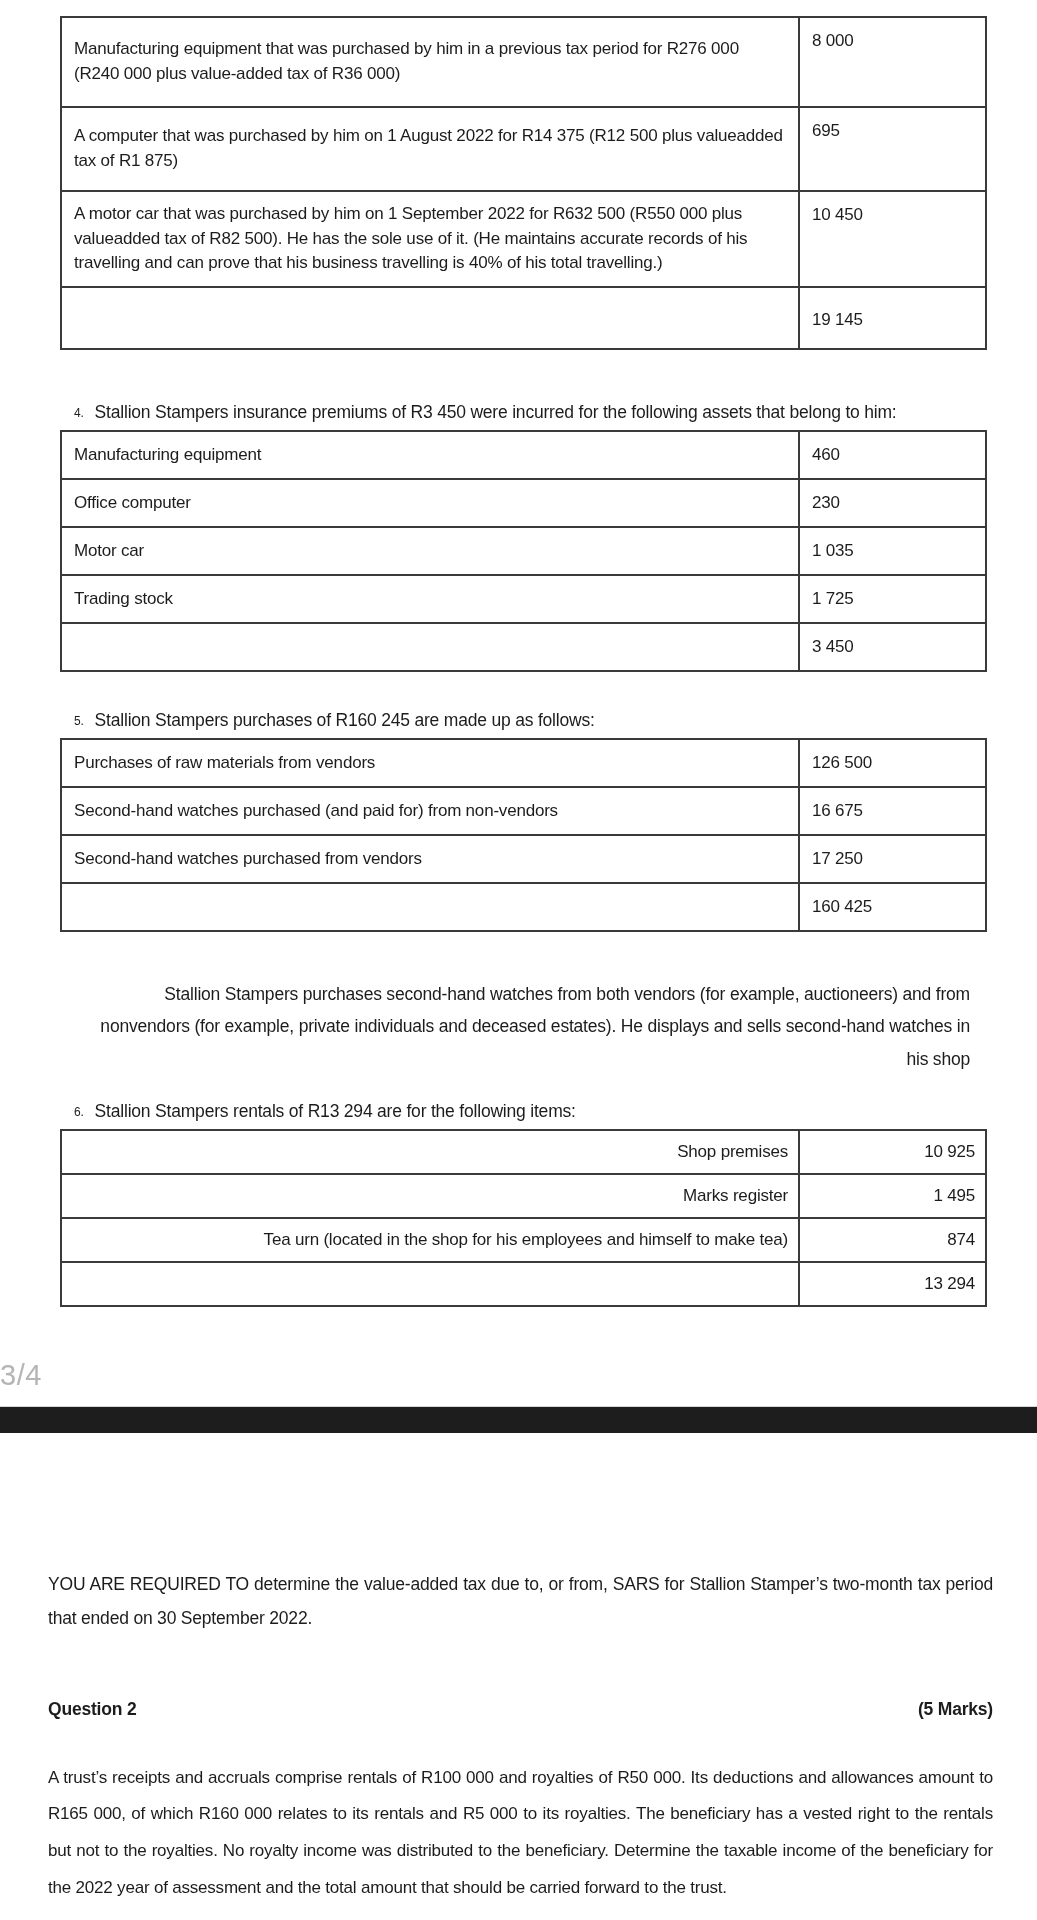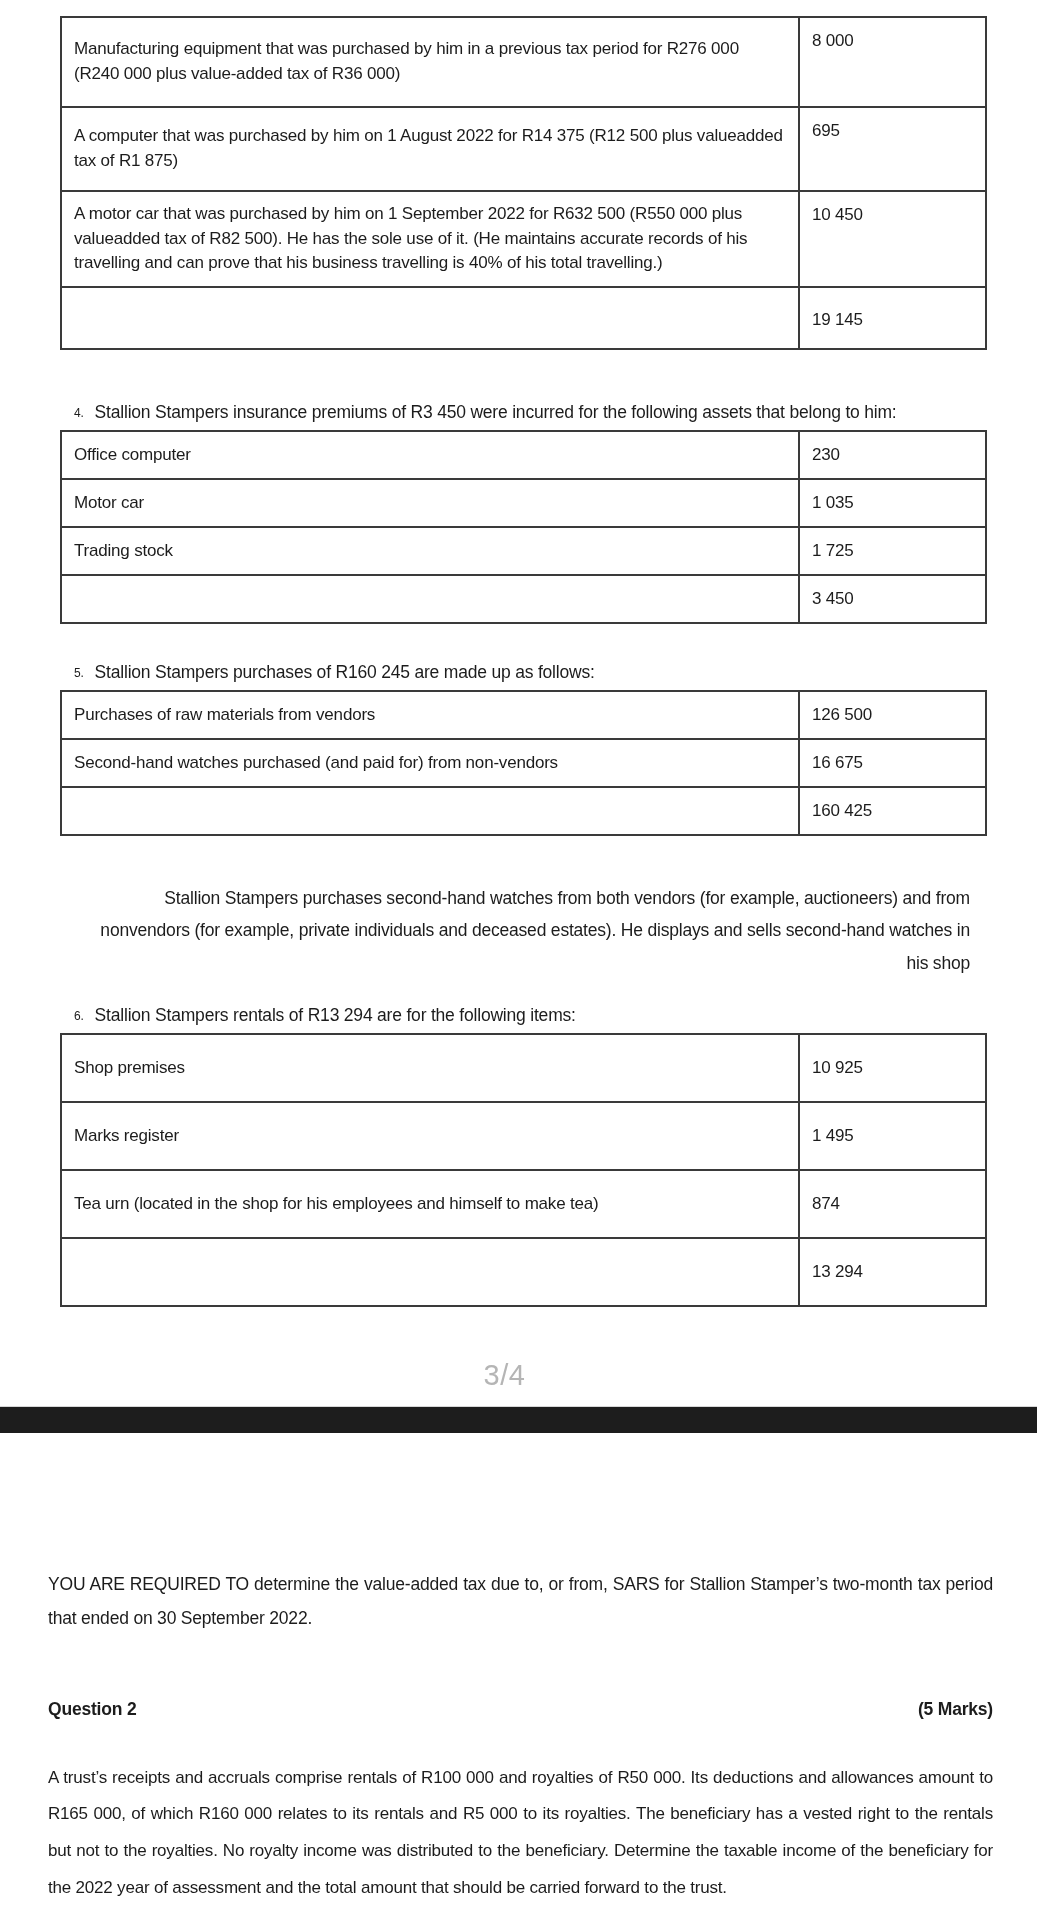--- a/index.html
+++ b/index.html
@@ -35,21 +35,21 @@
   .t1 tr.r0{height:90px;margin-left:28px;}
   .t1 tr.r1{height:84px;}
   .t1 tr.r2{height:96px;}
   .t1 tr.r3{height:62px;}
   .t1 td.lbl{vertical-align:middle;}
   .t1 td.val{vertical-align:top;padding-top:11px;}
   .t1 tr.total td.val{vertical-align:middle;padding-top:10px;}
 
   
   .titem tr{height:48px;}
-  .t6 tr{height:68px;}
+  .t6 tr{height:44px;text-align:right;}
   .titem td{vertical-align:middle;}
 
   .sec-heading{
     margin:52px 0 7px 14px;
     font-size:17.5px;
     letter-spacing:-0.2px;
     white-space:nowrap;
   }
   .sec-heading .num{
     font-size:12px;
@@ -65,21 +65,21 @@
     margin:46px 0 0 32px;
     width:878px;
     font-size:17.5px;
     letter-spacing:-0.2px;
     line-height:1.85;
     text-align:right;
   }
 
   .pageno{
     margin:52px 28px 0 0;
-    text-align:center;
+    text-align:left;
     font-size:29px;
     color:#b5b5b5;
     letter-spacing:0.5px;
   }
 
   .page-separator{
     margin-top:14px;
     width:1037px;
     height:26px;
     background:#1d1d1d;
@@ -149,20 +149,24 @@
     <div class="sec-heading">
       <span class="num">4.</span><span>Stallion Stampers insurance premiums of R3 450 were incurred for the following assets that belong to him:</span>
     </div>
     <table class="doc titem">
       <colgroup>
           <col class="c-label">
           <col class="c-value">
         </colgroup>
       <tbody>
         <tr>
+          <td>Manufacturing equipment</td>
+          <td>460</td>
+        </tr>
+        <tr>
           <td>Office computer</td>
           <td>230</td>
         </tr>
         <tr>
           <td>Motor car</td>
           <td>1 035</td>
         </tr>
         <tr>
           <td>Trading stock</td>
           <td>1 725</td>
@@ -183,20 +187,24 @@
           <col class="c-value">
         </colgroup>
       <tbody>
         <tr>
           <td>Purchases of raw materials from vendors</td>
           <td>126 500</td>
         </tr>
         <tr>
           <td>Second-hand watches purchased (and paid for) from non-vendors</td>
           <td>16 675</td>
+        </tr>
+        <tr>
+          <td>Second-hand watches purchased from vendors</td>
+          <td>17 250</td>
         </tr>
         <tr>
           <td></td>
           <td>160 425</td>
         </tr>
       </tbody>
     </table>
 
     <p class="note-par">Stallion Stampers purchases second-hand watches from both vendors (for example, auctioneers) and from nonvendors (for example, private individuals and deceased estates). He displays and sells second-hand watches in his shop</p>
 

